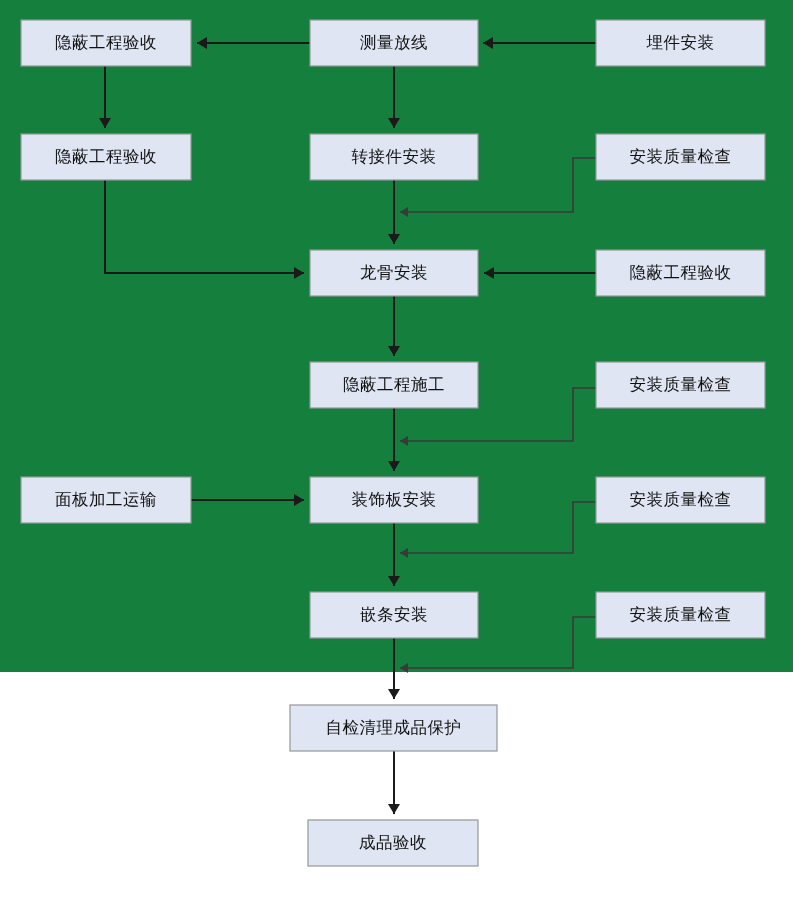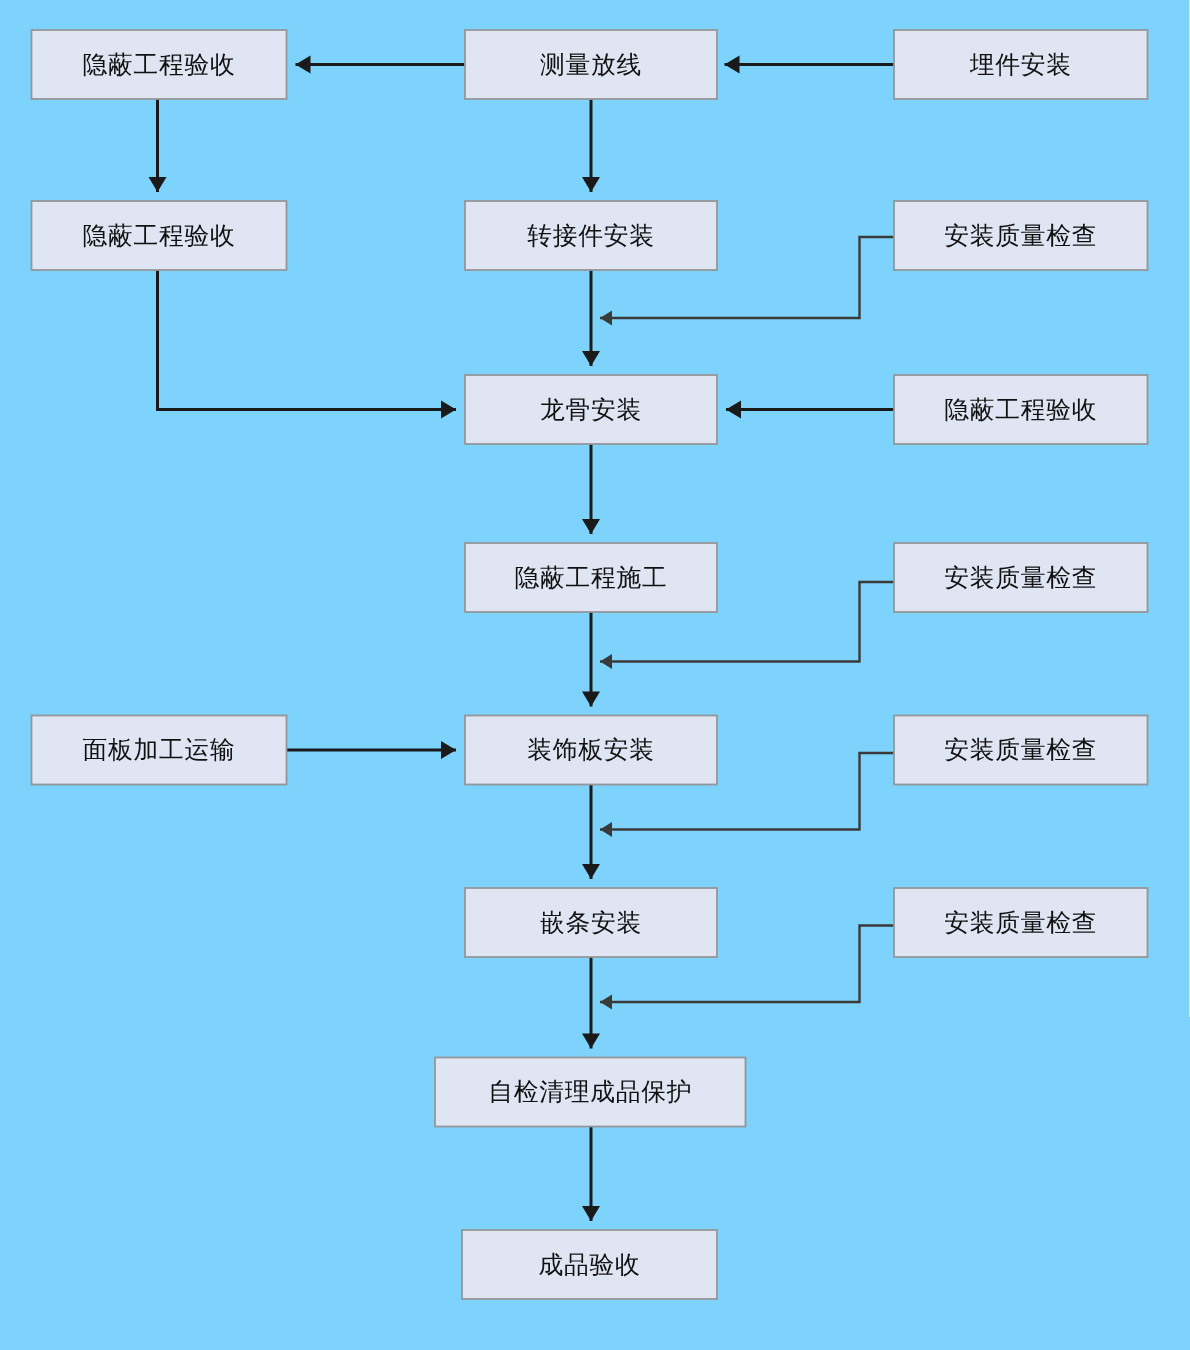--- a/index.html
+++ b/index.html
@@ -9,22 +9,22 @@
   }
   body {
     width: 793px;
     height: 900px;
     font-family: "Liberation Sans", "DejaVu Sans", sans-serif;
     overflow: hidden;
   }
   #flowchart-root {
     position: relative;
     width: 793px;
-    height: 900px;
-    background: #7dd3fc;
+    height: 672px;
+    background: #15803d;
   }
   svg#flow-svg {
     position: absolute;
     left: 0;
     top: 0;
     width: 793px;
     height: 900px;
   }
   .node-rect {
     fill: #dfe5f3;

